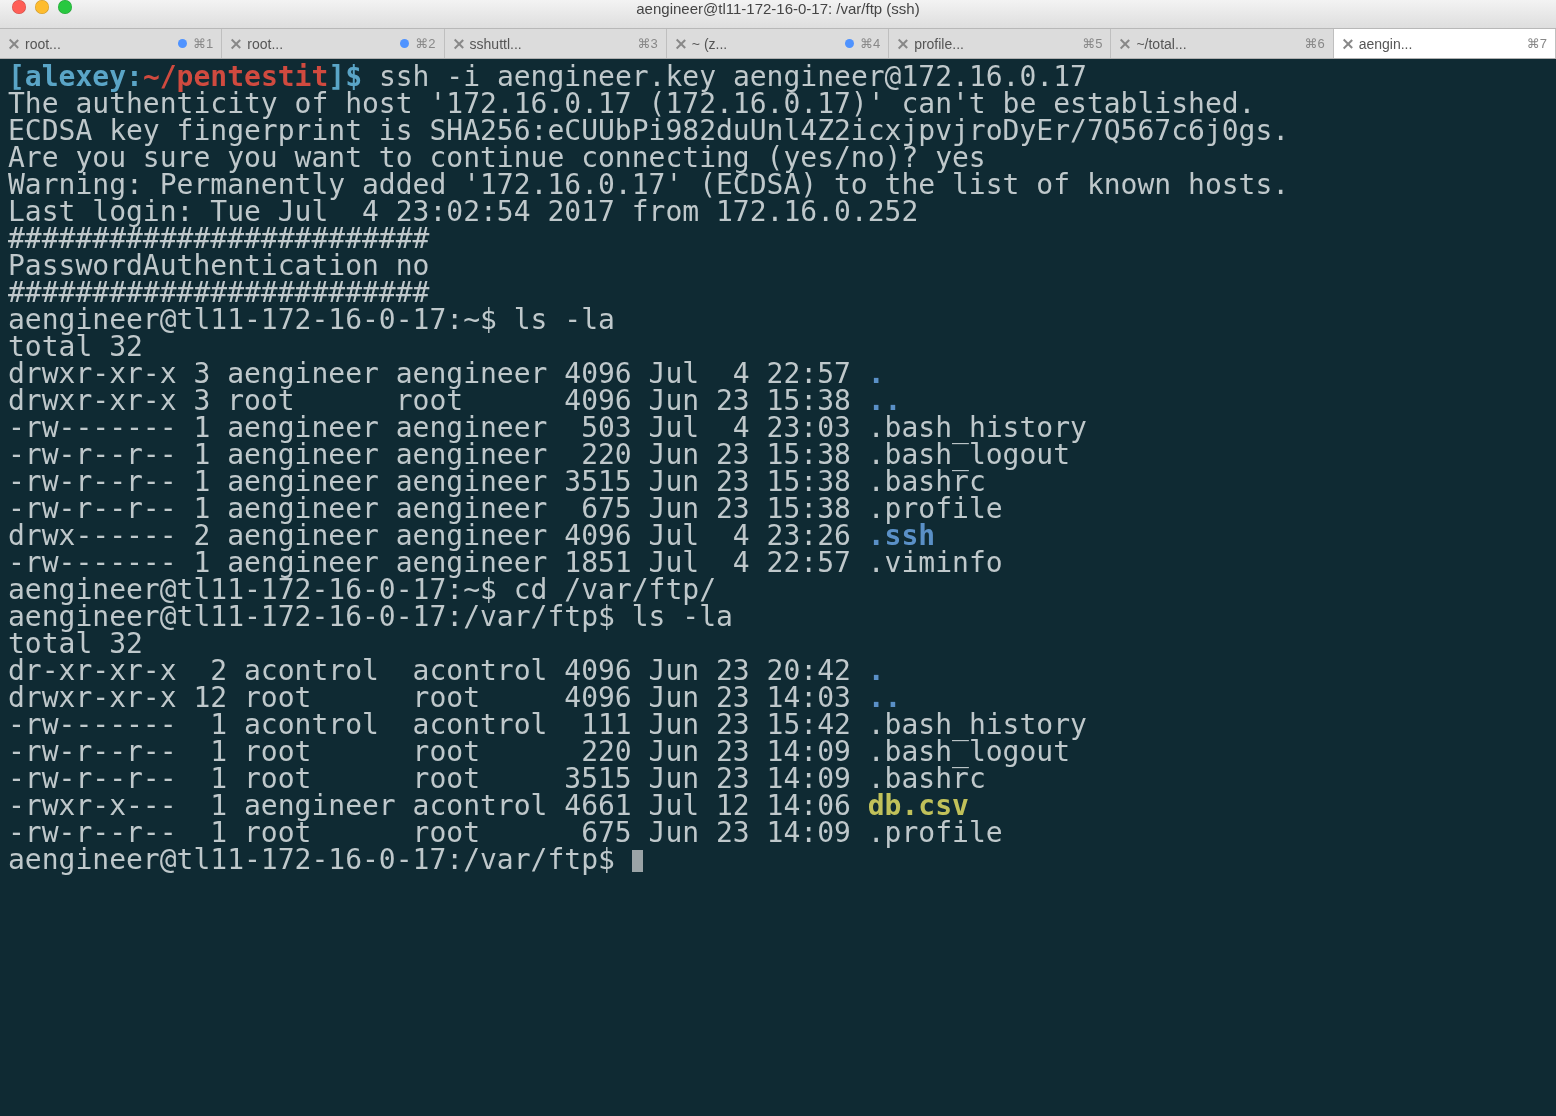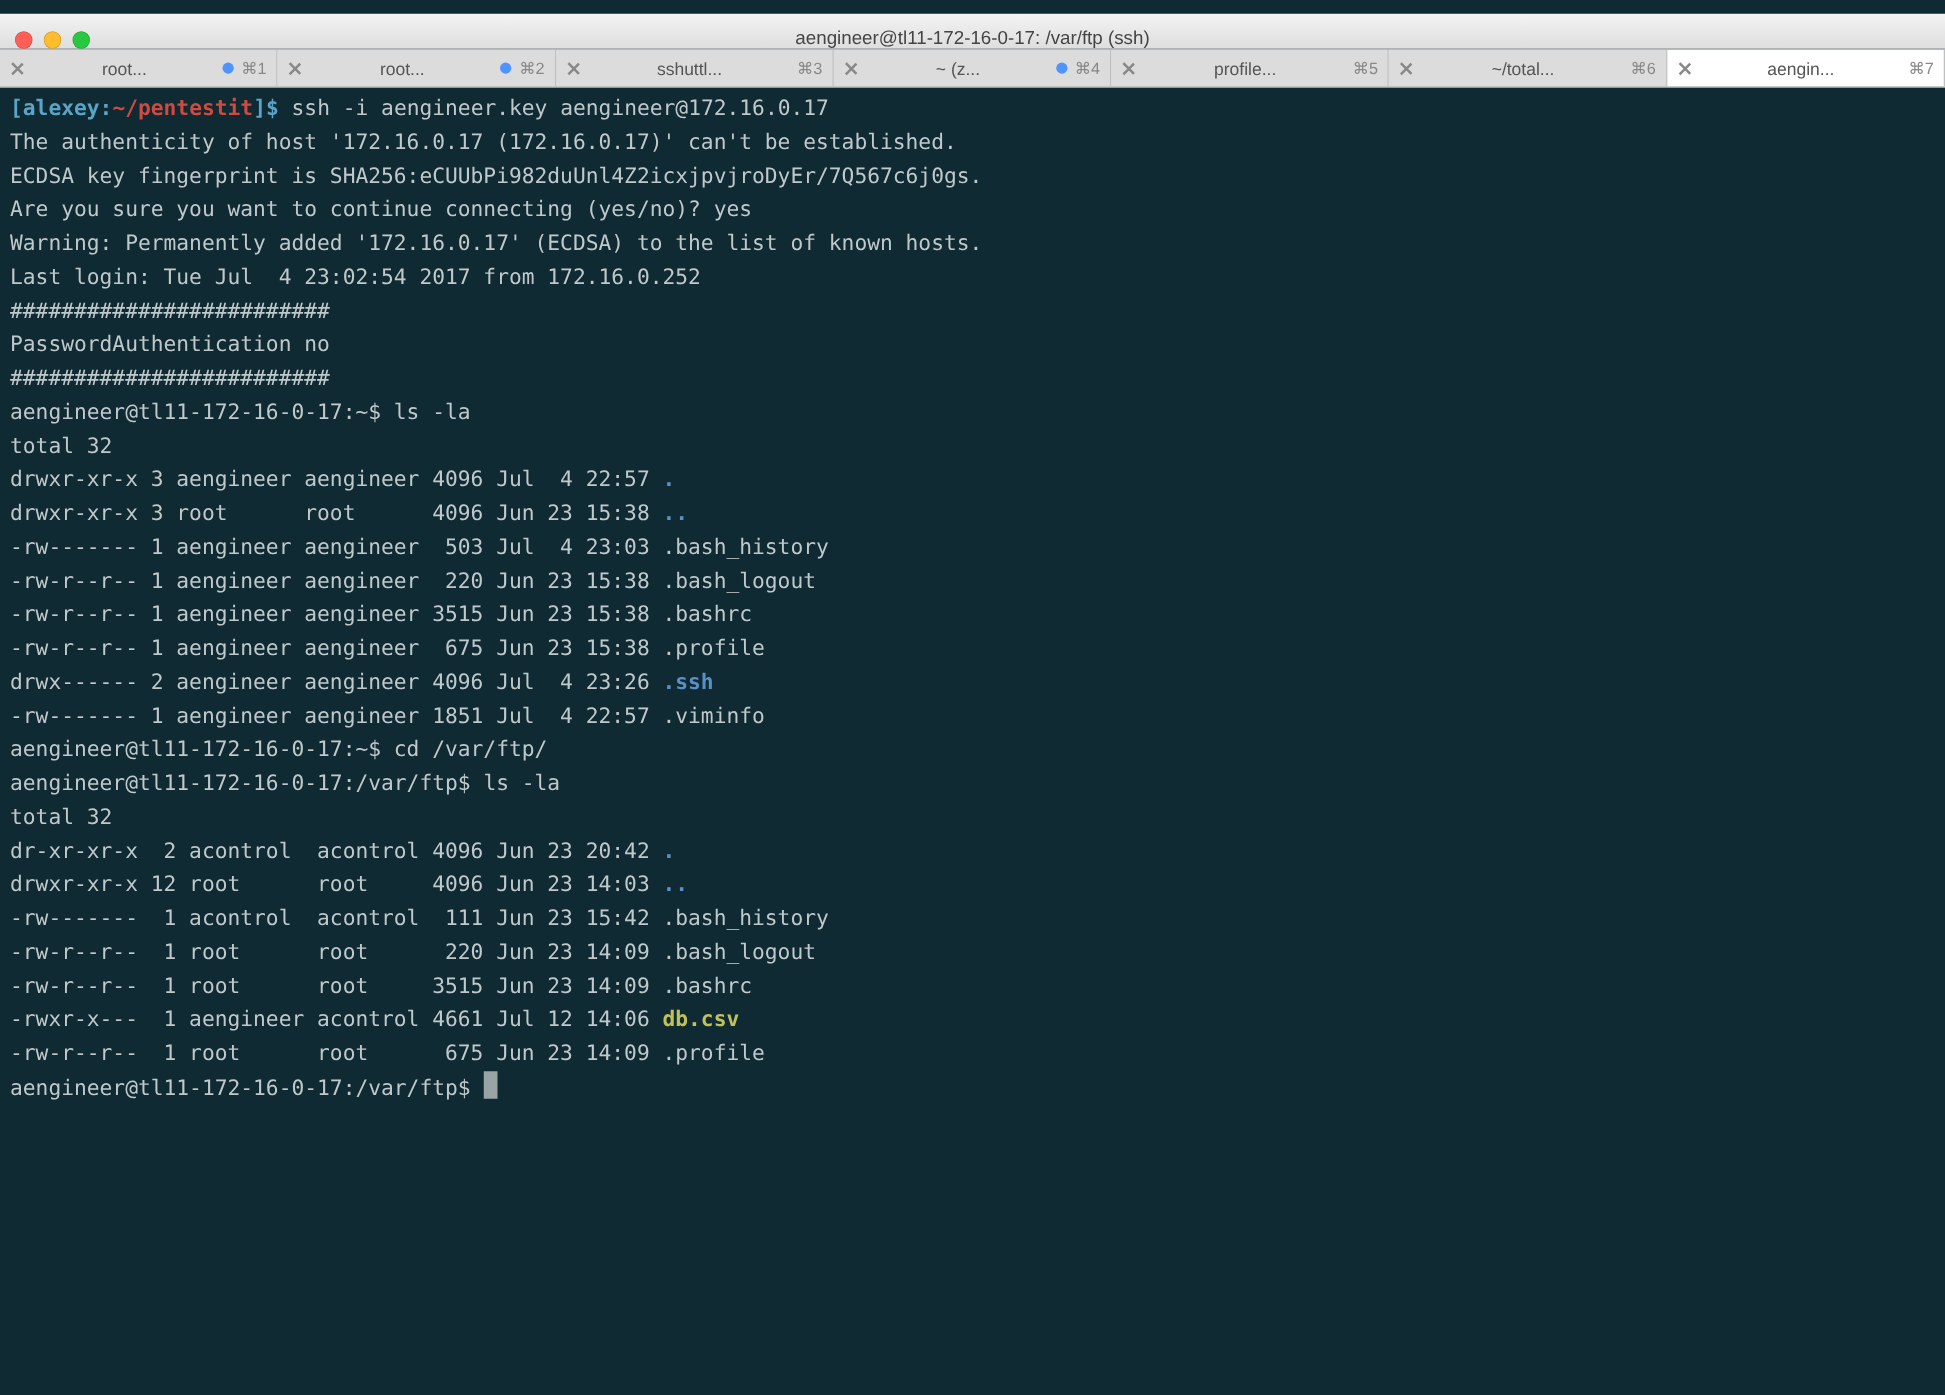--- a/index.html
+++ b/index.html
@@ -23,24 +23,23 @@
     height:1116px;
     font-family:-apple-system, "Helvetica Neue", sans-serif;
     background:var(--bg);
     overflow:hidden;
     -webkit-font-smoothing:antialiased;
   }
   .titlebar{
     height:28px;
     background:linear-gradient(#f3f3f3,#dedede);
     display:flex;
-    align-items:flex-end;
+    align-items:flex-start;
     position:relative;
     border-bottom:1px solid #b8b8b8;
-    margin-top:11px;
   }
   .traffic{
     display:flex;
     gap:9px;
     padding-left:12px;
   }
   .traffic span{
     width:14px;height:14px;border-radius:50%;
     display:inline-block;
     box-shadow:inset 0 0 0 0.5px rgba(0,0,0,0.2);
@@ -80,32 +79,31 @@
   }
   .tab .close::before,.tab .close::after{
     content:"";position:absolute;left:5px;top:0;width:1.5px;height:12px;background:#888;
   }
   .tab .close::before{transform:rotate(45deg);}
   .tab .close::after{transform:rotate(-45deg);}
   .tab .label{
     flex:1;
     white-space:nowrap;overflow:hidden;text-overflow:ellipsis;
     margin-right:4px;
-    text-align:center;
   }
   .tab .right{
     display:flex;align-items:center;gap:6px;flex:none;
     color:#888;font-size:13px;
   }
   .tab .bluedot{
     width:9px;height:9px;border-radius:50%;background:var(--dot);
   }
   .term{
     font-family:"Menlo","Consolas",monospace;
-    font-size:17px;
+    font-size:28px;
     line-height:27px;
     color:var(--fg);
     padding:4px 8px;
     white-space:pre;
     letter-spacing:0;
   }
   .cyan{color:var(--cyan);}
   .red{color:var(--red);}
   .blue{color:var(--blue);}
   .yellow{color:var(--yellow);}

